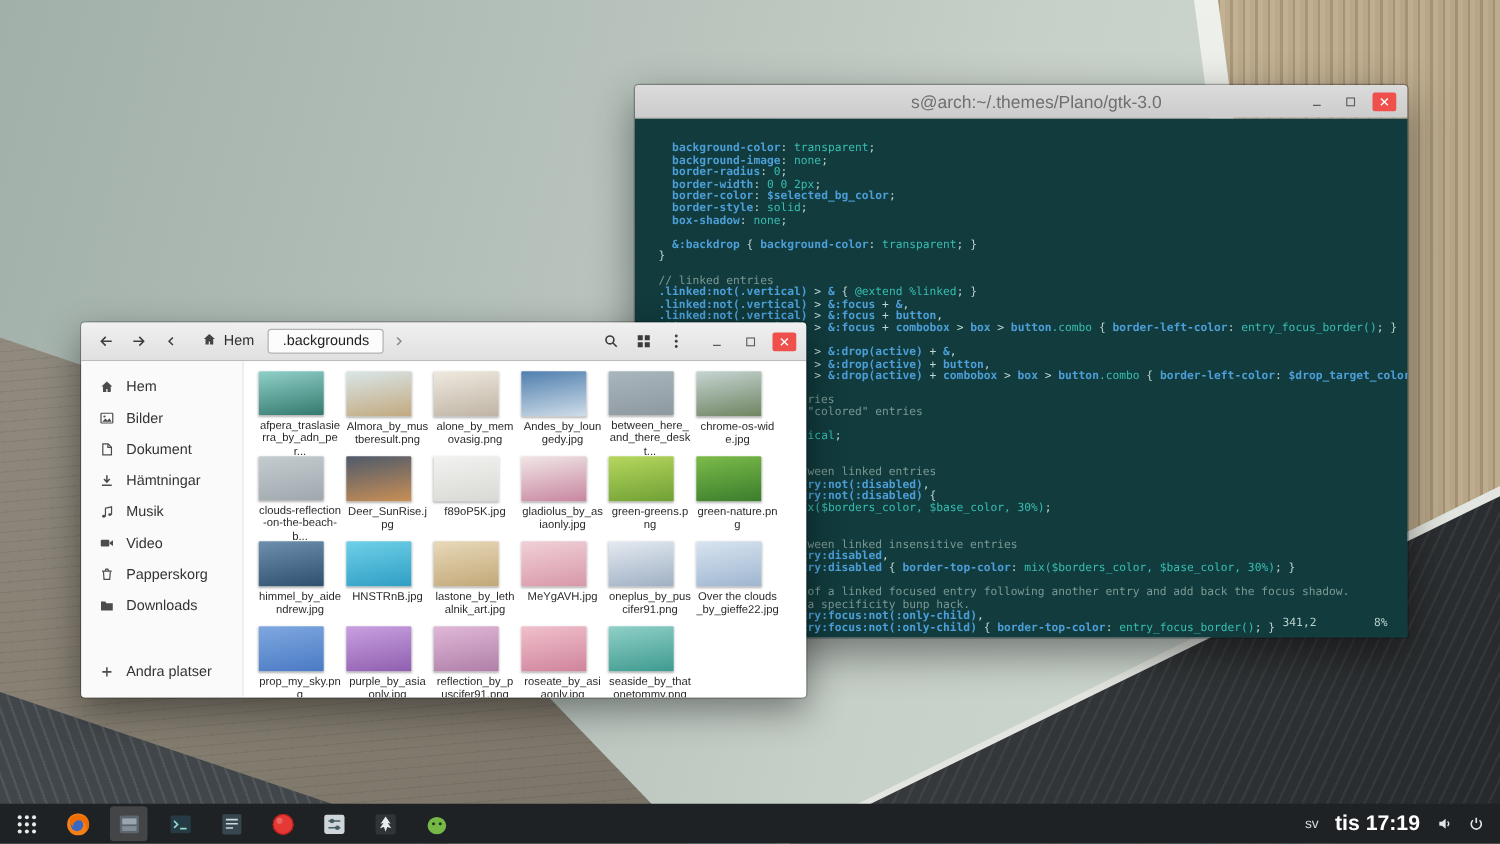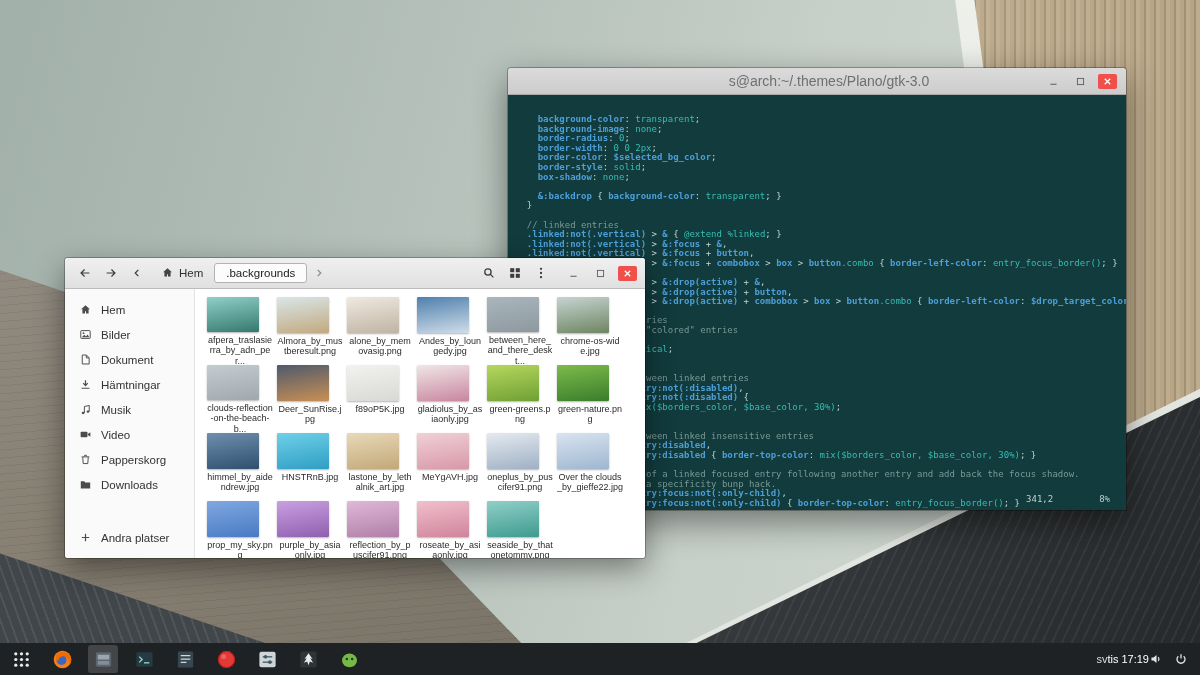--- a/index.html
+++ b/index.html
@@ -95,23 +95,23 @@
     width:66px; word-break:break-all; max-height:31px; overflow:hidden; }
 
   
   .taskbar { position:absolute; left:0; right:0; bottom:0; height:32px; z-index:5;
     background:var(--taskbar-bg,#1f2224); display:flex; align-items:center; padding:0 12px 0 6px; }
   .tb-apps { display:flex; align-items:center; }
   .task-app { width:30px; height:28px; display:flex; align-items:center; justify-content:center;
     margin-right:11px; border-radius:3px; }
   .task-app svg { width:21px; height:21px; }
   .task-app.active { background:rgba(255,255,255,.16); }
-  .tb-right { margin-left:auto; display:flex; align-items:center; }
+  .tb-right { margin-left:auto; display:flex; align-items:center; gap:13px; }
   .tb-layout { font-size:11px; color:#d9dcdc; }
-  .tb-clock { font-size:11px; font-weight:normal; color:#fff; }
+  .tb-clock { font-size:17px; font-weight:bold; color:#fff; }
   .tb-ic { display:flex; color:#e1e5e5; }
   .tb-ic svg { width:14px; height:14px; }
 </style>
 </head>
 <body>
 
 <div class="wallpaper">
   <div class="wp-layer wp-wall"></div>
   <div class="wp-layer wp-edge"></div>
   <div class="wp-layer wp-slats"></div>

